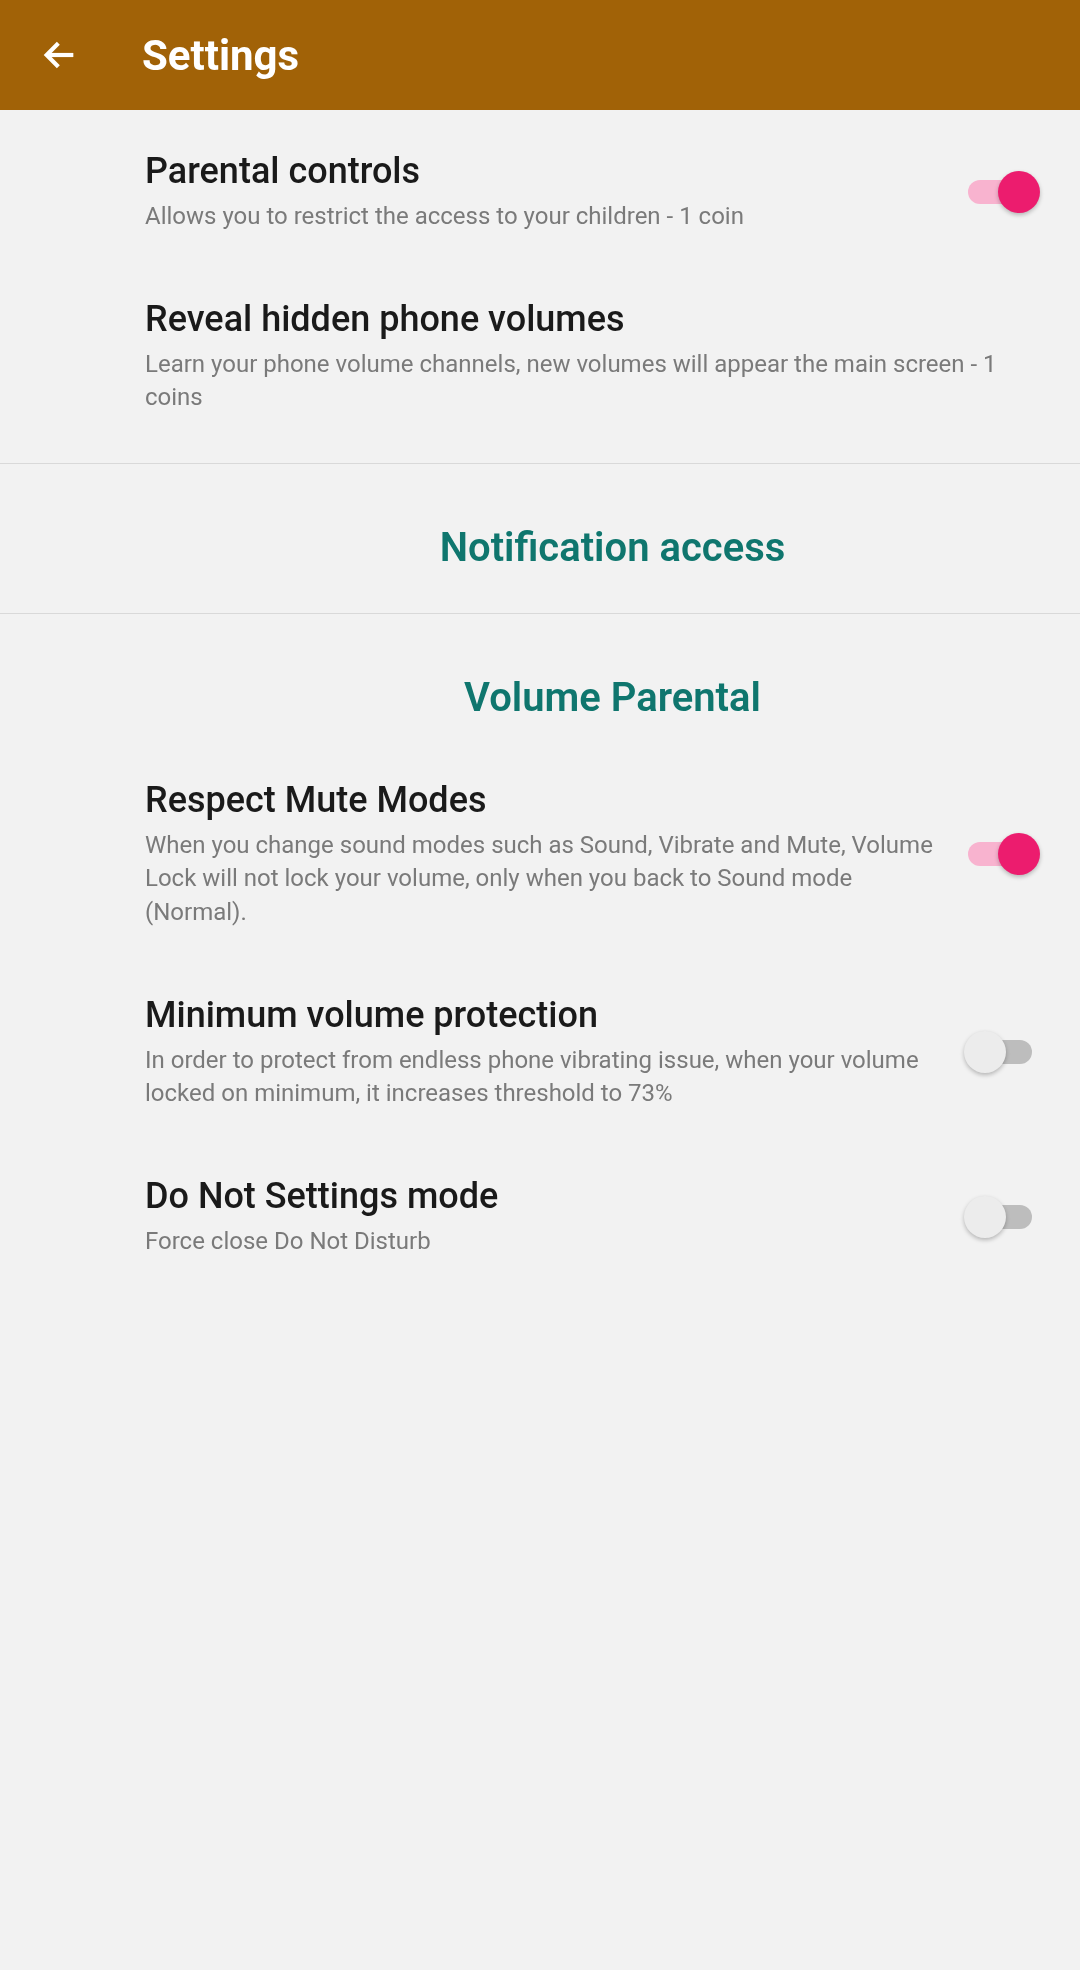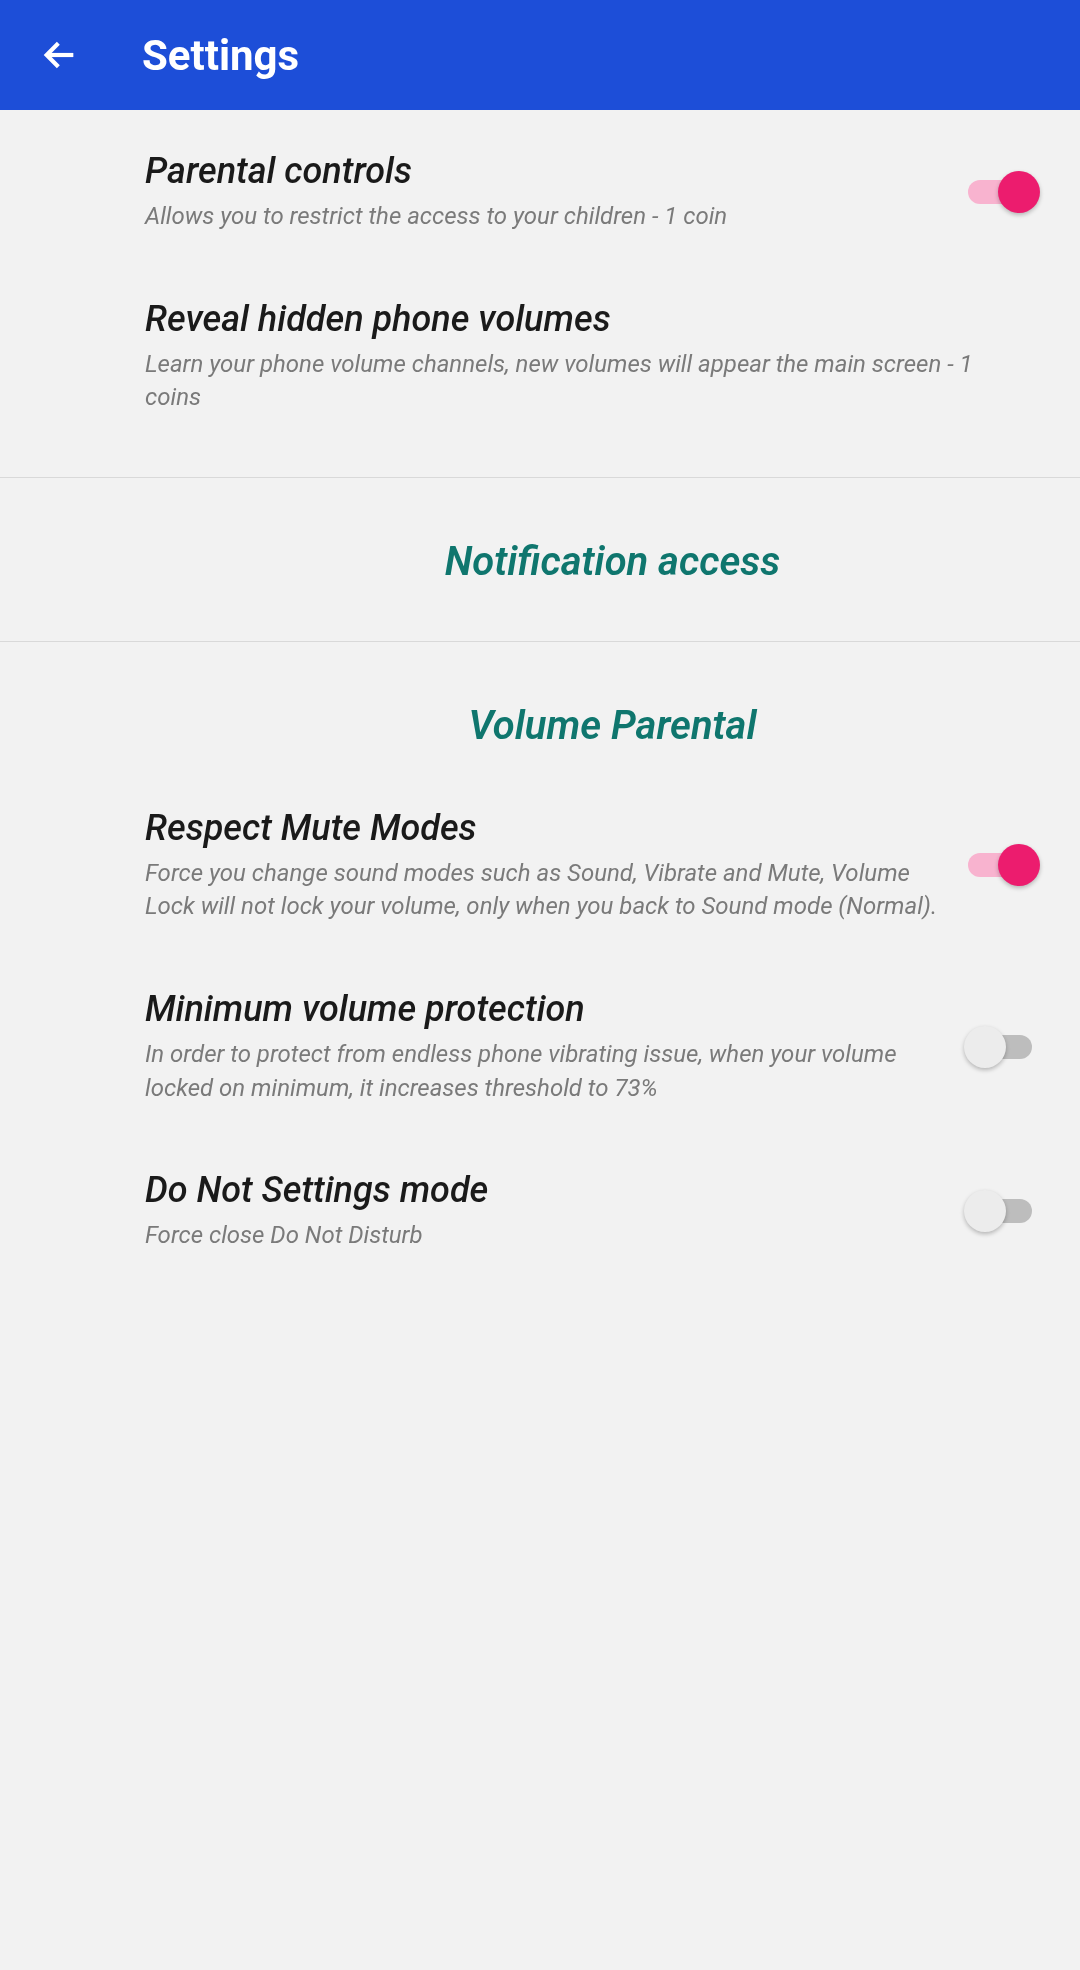--- a/index.html
+++ b/index.html
@@ -4,21 +4,21 @@
 <style>
   * { box-sizing: border-box; margin: 0; padding: 0; }
   html, body {
     width: 1080px;
     height: 1970px;
     font-family: -apple-system, BlinkMacSystemFont, "Segoe UI", Roboto, sans-serif;
     background: #f2f2f2;
     overflow: hidden;
   }
   .appbar {
-    background: #1d4ed8;
+    background: #a16207;
     height: 110px;
     display: flex;
     align-items: center;
     padding-left: 36px;
     color: #fff;
   }
   .back-icon {
     width: 48px;
     height: 48px;
     display: flex;
@@ -32,22 +32,21 @@
     font-size: 42px;
     font-weight: 700;
     color: #fff;
   }
   .content {
     padding-top: 0;
   }
   .section {
     background: #f2f2f2;
     border-bottom: 1px solid #d9d9d9;
-    padding-bottom: 38px;
-    font-style: italic;
+    padding-bottom: 24px;
   }
   .section:last-child { border-bottom: none; }
   .section-header {
     color: #0f766e;
     font-size: 40px;
     font-weight: 600;
     padding: 60px 0 18px 145px;
     text-align: center;
   }
   .row {
@@ -136,21 +135,21 @@
   <div class="section">
     <div class="section-header">Notification access</div>
   </div>
 
   <div class="section">
     <div class="section-header">Volume Parental</div>
 
     <div class="row">
       <div class="row-text">
         <div class="row-title">Respect Mute Modes</div>
-        <div class="row-sub">Force you change sound modes such as Sound, Vibrate and Mute, Volume Lock will not lock your volume, only when you back to Sound mode (Normal).</div>
+        <div class="row-sub">When you change sound modes such as Sound, Vibrate and Mute, Volume Lock will not lock your volume, only when you back to Sound mode (Normal).</div>
       </div>
       <div class="switch on">
         <div class="switch-track"></div>
         <div class="switch-thumb"></div>
       </div>
     </div>
 
     <div class="row">
       <div class="row-text">
         <div class="row-title">Minimum volume protection</div>

